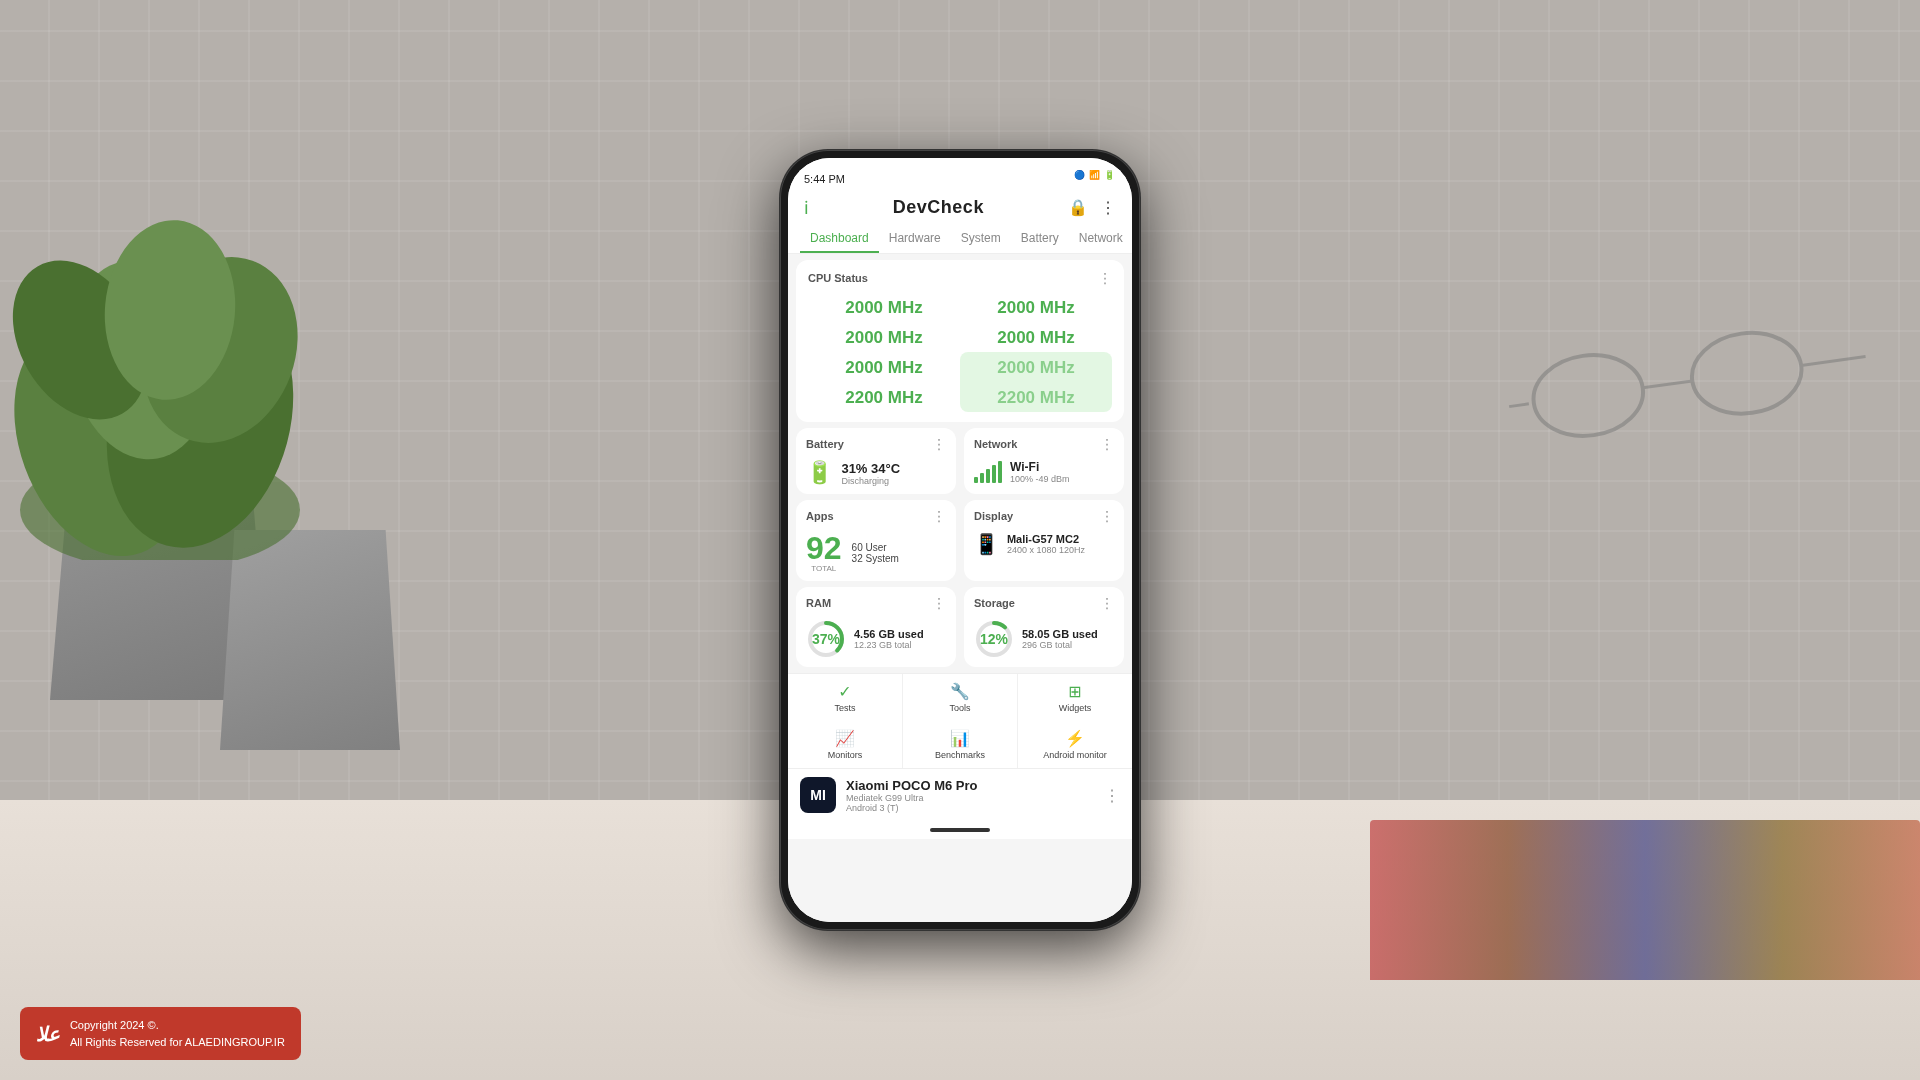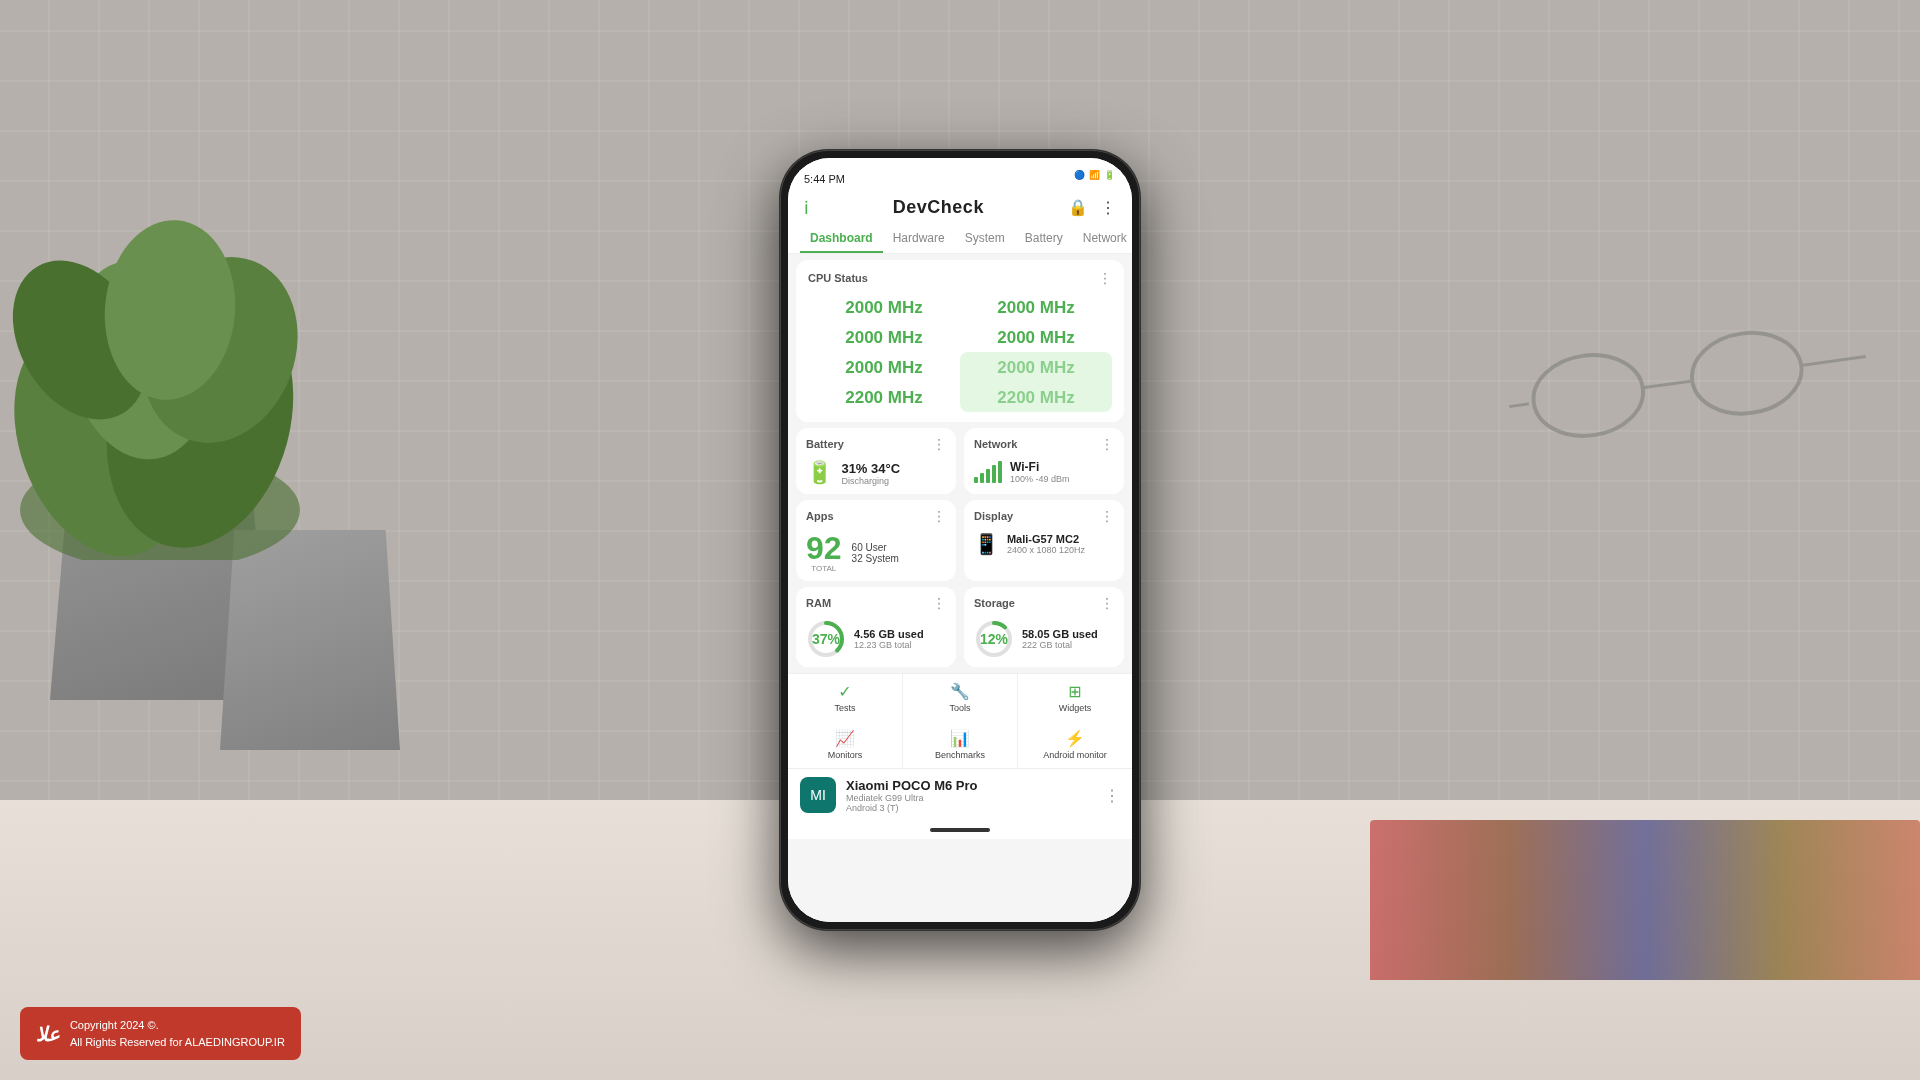--- a/index.html
+++ b/index.html
@@ -158,21 +158,21 @@
     .nav-tab {
       padding: 8px 10px;
       font-size: 12px;
       color: #888;
       white-space: nowrap;
       cursor: pointer;
       position: relative;
     }
     .nav-tab.active {
       color: #4caf50;
-      font-weight: 700;
+      font-weight: 400;
     }
     .nav-tab.active::after {
       content: '';
       position: absolute;
       bottom: 0;
       left: 0;
       right: 0;
       height: 2px;
       background: #4caf50;
     }
@@ -382,28 +382,28 @@
       display: flex;
       align-items: center;
       padding: 8px 12px;
       background: #fff;
       border-top: 1px solid #eee;
       gap: 10px;
     }
     .device-logo {
       width: 36px;
       height: 36px;
-      background: #0f766e;
+      background: #0f172a;
       border-radius: 8px;
       display: flex;
       align-items: center;
       justify-content: center;
       color: #fff;
       font-size: 14px;
-      font-weight: 400;
+      font-weight: 700;
     }
     .device-info .device-name {
       font-size: 13px;
       font-weight: 700;
       color: #222;
     }
     .device-info .device-sub {
       font-size: 9px;
       color: #888;
     }
@@ -638,21 +638,21 @@
             <div class="battery-content">
               <div class="progress-ring">
                 <svg width="40" height="40" viewBox="0 0 40 40">
                   <circle cx="20" cy="20" r="16" fill="none" stroke="#e0e0e0" stroke-width="4"></circle>
                   <circle cx="20" cy="20" r="16" fill="none" stroke="#4caf50" stroke-width="4" stroke-dasharray="12.1 88.7" stroke-linecap="round"></circle>
                 </svg>
                 <div class="ring-label">12%</div>
               </div>
               <div class="storage-details">
                 <div class="storage-used">58.05 GB used</div>
-                <div class="storage-total">222 GB total</div>
+                <div class="storage-total">296 GB total</div>
               </div>
             </div>
           </div>
         </div>
 
         <div class="bottom-nav">
           <div class="bottom-nav-row">
             <div class="bottom-nav-item">
               <span class="nav-icon">✓</span>
               <span class="nav-label">Tests</span>

